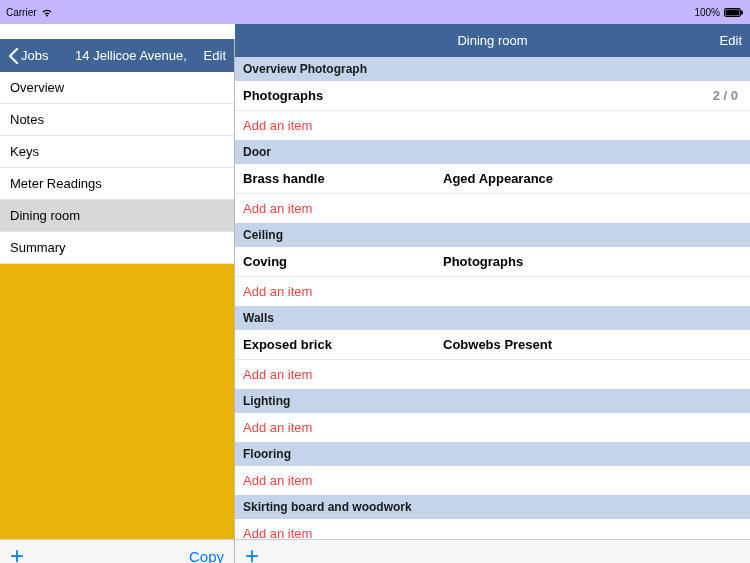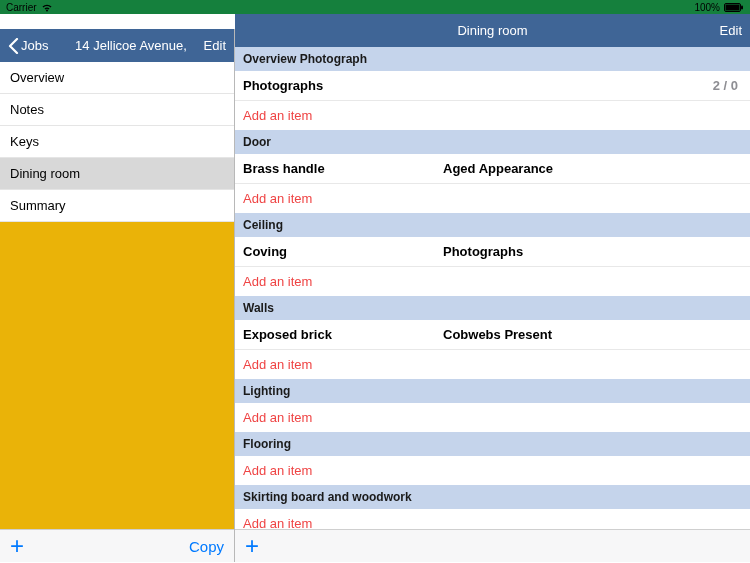--- a/index.html
+++ b/index.html
@@ -5,22 +5,22 @@
   * { box-sizing: border-box; margin: 0; padding: 0; }
   html, body {
     width: 750px;
     height: 563px;
     font-family: -apple-system, "Helvetica Neue", Helvetica, Arial, sans-serif;
     font-size: 13px;
     background: #fff;
     overflow: hidden;
   }
   .status-bar {
-    height: 14px;
-    background: #15803d;
+    height: 24px;
+    background: #c4b5fd;
     display: flex;
     align-items: center;
     justify-content: space-between;
     padding: 0 6px;
     font-size: 10px;
     color: #000;
   }
   .status-bar .sb-left, .status-bar .sb-right { display:flex; align-items:center; gap:4px; }
   .status-bar .sb-center { position:absolute; left:50%; transform:translateX(-50%); font-size:14px;margin-top:35px; }
   .wifi svg, .battery svg { display:block; }
@@ -171,20 +171,21 @@
         <span>Jobs</span>
       </div>
       <div class="title" style="text-align:center; padding-left:28px;">14 Jellicoe Avenue,</div>
       <div class="nav-right">Edit</div>
     </div>
 
     <div class="left-list" id="sidebar-list">
         <div class="row"><span>Overview</span></div>
         <div class="row"><span>Notes</span></div>
         <div class="row"><span>Keys</span></div>
+        <div class="row"><span>Meter Readings</span></div>
         <div class="row selected"><span>Dining room</span></div>
         <div class="row"><span>Summary</span></div>
       </div>
 
     <div class="toolbar">
       <span class="plus">+</span>
       <span>Copy</span>
     </div>
   </div>
 

